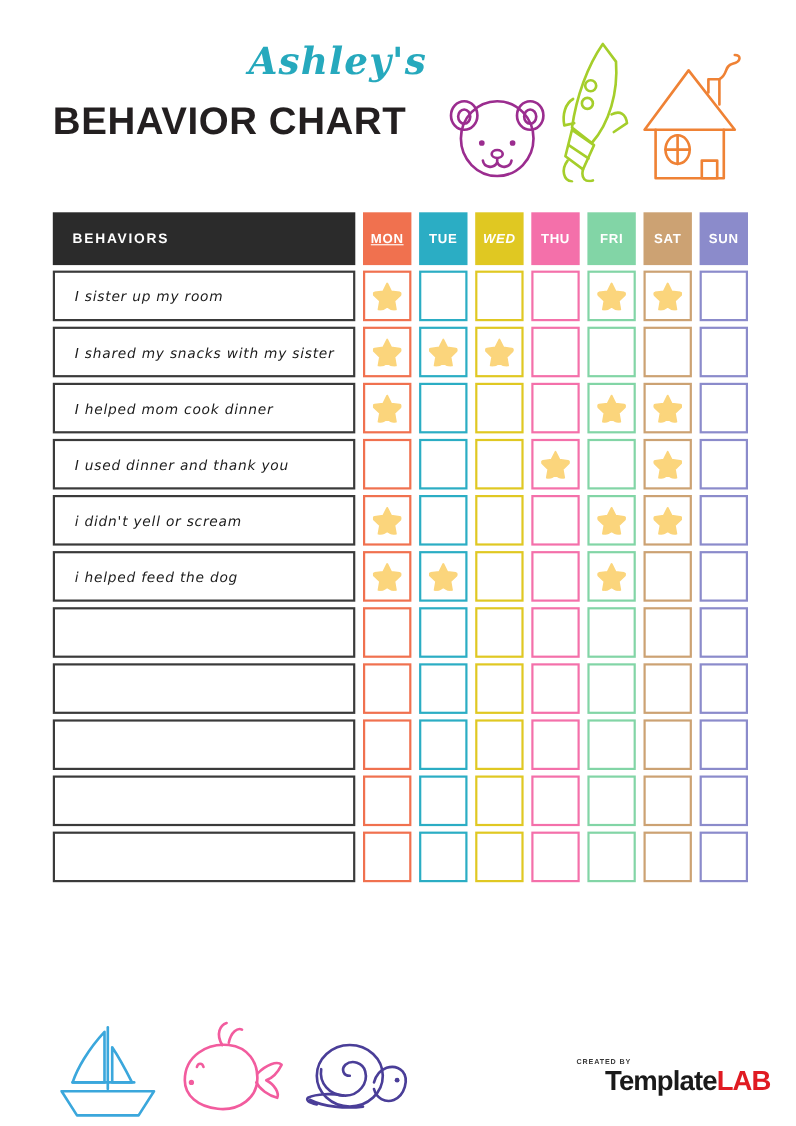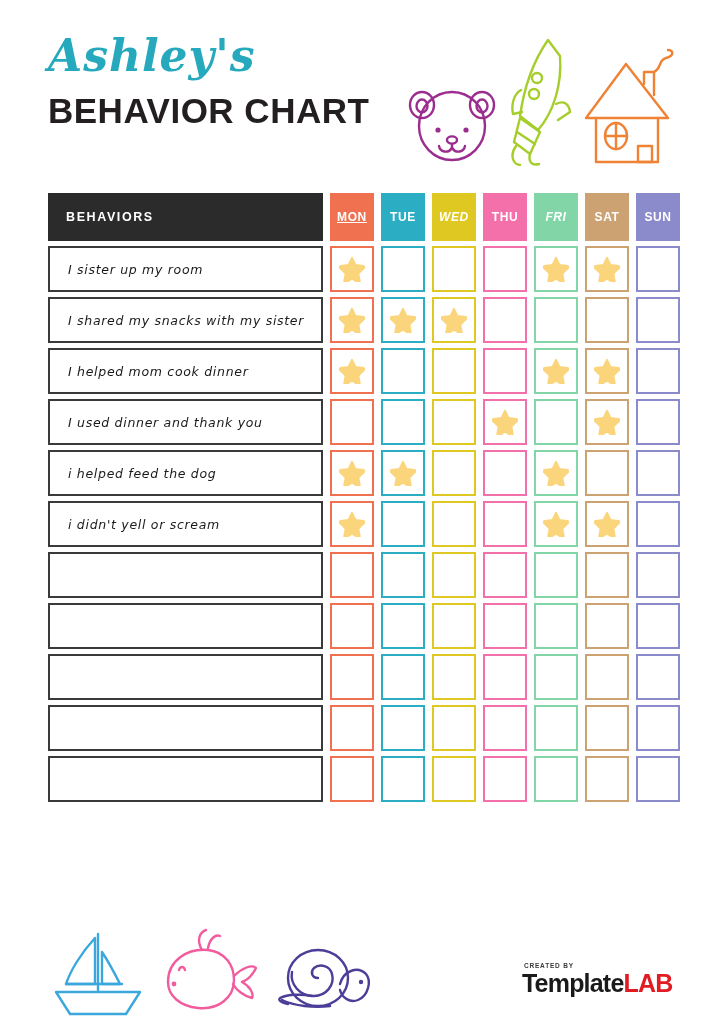--- a/index.html
+++ b/index.html
@@ -25,25 +25,26 @@
   .title-block {
     position: absolute;
     left: 48px;
     top: 28px;
     width: 340px;
   }
   .name-script {
     font-family: "DejaVu Serif", serif;
     font-style: italic;
     font-weight: 700;
-    font-size: 44px;
+    font-size: 34px;
     line-height: 56px;
     color: #26A9BD;
     letter-spacing: 1px;
     white-space: nowrap;
+    text-align: right;
   }
   .chart-title {
     font-family: "Liberation Sans", sans-serif;
     font-weight: 700;
     font-size: 35px;
     line-height: 42px;
     color: #231F20;
     letter-spacing: 0.5px;
     margin-top: 6px;
     white-space: nowrap;
@@ -169,20 +170,21 @@
     letter-spacing: 0.8px;
     line-height: 8px;
     margin-left: 2px;
   }
   .brand-name {
     font-size: 25px;
     font-weight: 700;
     line-height: 26px;
     letter-spacing: -0.8px;
     white-space: nowrap;
+    margin-left: 28px;
   }
   .brand-template { color: #1A1A1A; }
   .brand-lab { color: #E01B22; }
 </style>
 </head>
 <body>
 
 <div class="page-header">
 
   <div class="title-block">
@@ -242,21 +244,21 @@
 
   <div class="table-head">
     <div class="behaviors-head">
       <span>BEHAVIORS</span>
     </div>
     <div class="day-heads">
         <div class="day-head" style="background: rgb(240, 113, 79); text-decoration: underline;">MON</div>
         <div class="day-head" style="background: rgb(43, 173, 196);">TUE</div>
         <div class="day-head" style="background: rgb(224, 200, 34); font-style: italic;">WED</div>
         <div class="day-head" style="background: rgb(244, 112, 170);">THU</div>
-        <div class="day-head" style="background: rgb(130, 213, 166); font-style: italic;">FRI</div>
+        <div class="day-head" style="background: rgb(130, 213, 166);">FRI</div>
         <div class="day-head" style="background: rgb(204, 162, 115);">SAT</div>
         <div class="day-head" style="background: rgb(139, 139, 203);">SUN</div>
       </div>
   </div>
 
   <div id="rows-container">
       <div class="table-row">
         <div class="behavior-cell">
           <span>I sister up my room</span>
         </div>
@@ -351,20 +353,46 @@
           <div class="day-cell" style="border-color: rgb(204, 162, 115);">
             <svg class="star" viewBox="0 0 24 24">
               <path d="M12 1.6 L15.3 8.2 L22.5 9.2 C23.6 9.4 23.9 10.5 23.1 11.3 L18 16.2 L19.2 23.1 C19.4 24.2 18.4 24.9 17.5 24.4 L12 21.1 L6.5 24.4 C5.6 24.9 4.6 24.2 4.8 23.1 L6 16.2 L0.9 11.3 C0.1 10.5 0.4 9.4 1.5 9.2 L8.7 8.2 Z" fill="#FBD57C" stroke="#FBD57C" stroke-width="1.6" stroke-linejoin="round"></path>
             </svg>
           </div>
           <div class="day-cell" style="border-color: rgb(139, 139, 203);"></div>
         </div>
       </div>
       <div class="table-row">
         <div class="behavior-cell">
+          <span>i didn't yell or scream</span>
+        </div>
+        <div class="day-cells">
+          <div class="day-cell" style="border-color: rgb(240, 113, 79);">
+            <svg class="star" viewBox="0 0 24 24">
+              <path d="M12 1.6 L15.3 8.2 L22.5 9.2 C23.6 9.4 23.9 10.5 23.1 11.3 L18 16.2 L19.2 23.1 C19.4 24.2 18.4 24.9 17.5 24.4 L12 21.1 L6.5 24.4 C5.6 24.9 4.6 24.2 4.8 23.1 L6 16.2 L0.9 11.3 C0.1 10.5 0.4 9.4 1.5 9.2 L8.7 8.2 Z" fill="#FBD57C" stroke="#FBD57C" stroke-width="1.6" stroke-linejoin="round"></path>
+            </svg>
+          </div>
+          <div class="day-cell" style="border-color: rgb(43, 173, 196);"></div>
+          <div class="day-cell" style="border-color: rgb(224, 200, 34);"></div>
+          <div class="day-cell" style="border-color: rgb(244, 112, 170);"></div>
+          <div class="day-cell" style="border-color: rgb(130, 213, 166);">
+            <svg class="star" viewBox="0 0 24 24">
+              <path d="M12 1.6 L15.3 8.2 L22.5 9.2 C23.6 9.4 23.9 10.5 23.1 11.3 L18 16.2 L19.2 23.1 C19.4 24.2 18.4 24.9 17.5 24.4 L12 21.1 L6.5 24.4 C5.6 24.9 4.6 24.2 4.8 23.1 L6 16.2 L0.9 11.3 C0.1 10.5 0.4 9.4 1.5 9.2 L8.7 8.2 Z" fill="#FBD57C" stroke="#FBD57C" stroke-width="1.6" stroke-linejoin="round"></path>
+            </svg>
+          </div>
+          <div class="day-cell" style="border-color: rgb(204, 162, 115);">
+            <svg class="star" viewBox="0 0 24 24">
+              <path d="M12 1.6 L15.3 8.2 L22.5 9.2 C23.6 9.4 23.9 10.5 23.1 11.3 L18 16.2 L19.2 23.1 C19.4 24.2 18.4 24.9 17.5 24.4 L12 21.1 L6.5 24.4 C5.6 24.9 4.6 24.2 4.8 23.1 L6 16.2 L0.9 11.3 C0.1 10.5 0.4 9.4 1.5 9.2 L8.7 8.2 Z" fill="#FBD57C" stroke="#FBD57C" stroke-width="1.6" stroke-linejoin="round"></path>
+            </svg>
+          </div>
+          <div class="day-cell" style="border-color: rgb(139, 139, 203);"></div>
+        </div>
+      </div>
+      <div class="table-row">
+        <div class="behavior-cell">
           <span>i helped feed the dog</span>
         </div>
         <div class="day-cells">
           <div class="day-cell" style="border-color: rgb(240, 113, 79);">
             <svg class="star" viewBox="0 0 24 24">
               <path d="M12 1.6 L15.3 8.2 L22.5 9.2 C23.6 9.4 23.9 10.5 23.1 11.3 L18 16.2 L19.2 23.1 C19.4 24.2 18.4 24.9 17.5 24.4 L12 21.1 L6.5 24.4 C5.6 24.9 4.6 24.2 4.8 23.1 L6 16.2 L0.9 11.3 C0.1 10.5 0.4 9.4 1.5 9.2 L8.7 8.2 Z" fill="#FBD57C" stroke="#FBD57C" stroke-width="1.6" stroke-linejoin="round"></path>
             </svg>
           </div>
           <div class="day-cell" style="border-color: rgb(43, 173, 196);">
             <svg class="star" viewBox="0 0 24 24">
@@ -372,46 +400,20 @@
             </svg>
           </div>
           <div class="day-cell" style="border-color: rgb(224, 200, 34);"></div>
           <div class="day-cell" style="border-color: rgb(244, 112, 170);"></div>
           <div class="day-cell" style="border-color: rgb(130, 213, 166);">
             <svg class="star" viewBox="0 0 24 24">
               <path d="M12 1.6 L15.3 8.2 L22.5 9.2 C23.6 9.4 23.9 10.5 23.1 11.3 L18 16.2 L19.2 23.1 C19.4 24.2 18.4 24.9 17.5 24.4 L12 21.1 L6.5 24.4 C5.6 24.9 4.6 24.2 4.8 23.1 L6 16.2 L0.9 11.3 C0.1 10.5 0.4 9.4 1.5 9.2 L8.7 8.2 Z" fill="#FBD57C" stroke="#FBD57C" stroke-width="1.6" stroke-linejoin="round"></path>
             </svg>
           </div>
           <div class="day-cell" style="border-color: rgb(204, 162, 115);"></div>
-          <div class="day-cell" style="border-color: rgb(139, 139, 203);"></div>
-        </div>
-      </div>
-      <div class="table-row">
-        <div class="behavior-cell">
-          <span>i didn't yell or scream</span>
-        </div>
-        <div class="day-cells">
-          <div class="day-cell" style="border-color: rgb(240, 113, 79);">
-            <svg class="star" viewBox="0 0 24 24">
-              <path d="M12 1.6 L15.3 8.2 L22.5 9.2 C23.6 9.4 23.9 10.5 23.1 11.3 L18 16.2 L19.2 23.1 C19.4 24.2 18.4 24.9 17.5 24.4 L12 21.1 L6.5 24.4 C5.6 24.9 4.6 24.2 4.8 23.1 L6 16.2 L0.9 11.3 C0.1 10.5 0.4 9.4 1.5 9.2 L8.7 8.2 Z" fill="#FBD57C" stroke="#FBD57C" stroke-width="1.6" stroke-linejoin="round"></path>
-            </svg>
-          </div>
-          <div class="day-cell" style="border-color: rgb(43, 173, 196);"></div>
-          <div class="day-cell" style="border-color: rgb(224, 200, 34);"></div>
-          <div class="day-cell" style="border-color: rgb(244, 112, 170);"></div>
-          <div class="day-cell" style="border-color: rgb(130, 213, 166);">
-            <svg class="star" viewBox="0 0 24 24">
-              <path d="M12 1.6 L15.3 8.2 L22.5 9.2 C23.6 9.4 23.9 10.5 23.1 11.3 L18 16.2 L19.2 23.1 C19.4 24.2 18.4 24.9 17.5 24.4 L12 21.1 L6.5 24.4 C5.6 24.9 4.6 24.2 4.8 23.1 L6 16.2 L0.9 11.3 C0.1 10.5 0.4 9.4 1.5 9.2 L8.7 8.2 Z" fill="#FBD57C" stroke="#FBD57C" stroke-width="1.6" stroke-linejoin="round"></path>
-            </svg>
-          </div>
-          <div class="day-cell" style="border-color: rgb(204, 162, 115);">
-            <svg class="star" viewBox="0 0 24 24">
-              <path d="M12 1.6 L15.3 8.2 L22.5 9.2 C23.6 9.4 23.9 10.5 23.1 11.3 L18 16.2 L19.2 23.1 C19.4 24.2 18.4 24.9 17.5 24.4 L12 21.1 L6.5 24.4 C5.6 24.9 4.6 24.2 4.8 23.1 L6 16.2 L0.9 11.3 C0.1 10.5 0.4 9.4 1.5 9.2 L8.7 8.2 Z" fill="#FBD57C" stroke="#FBD57C" stroke-width="1.6" stroke-linejoin="round"></path>
-            </svg>
-          </div>
           <div class="day-cell" style="border-color: rgb(139, 139, 203);"></div>
         </div>
       </div>
       <div class="table-row">
         <div class="behavior-cell">
           <span></span>
         </div>
         <div class="day-cells">
           <div class="day-cell" style="border-color: rgb(240, 113, 79);"></div>
           <div class="day-cell" style="border-color: rgb(43, 173, 196);"></div>

